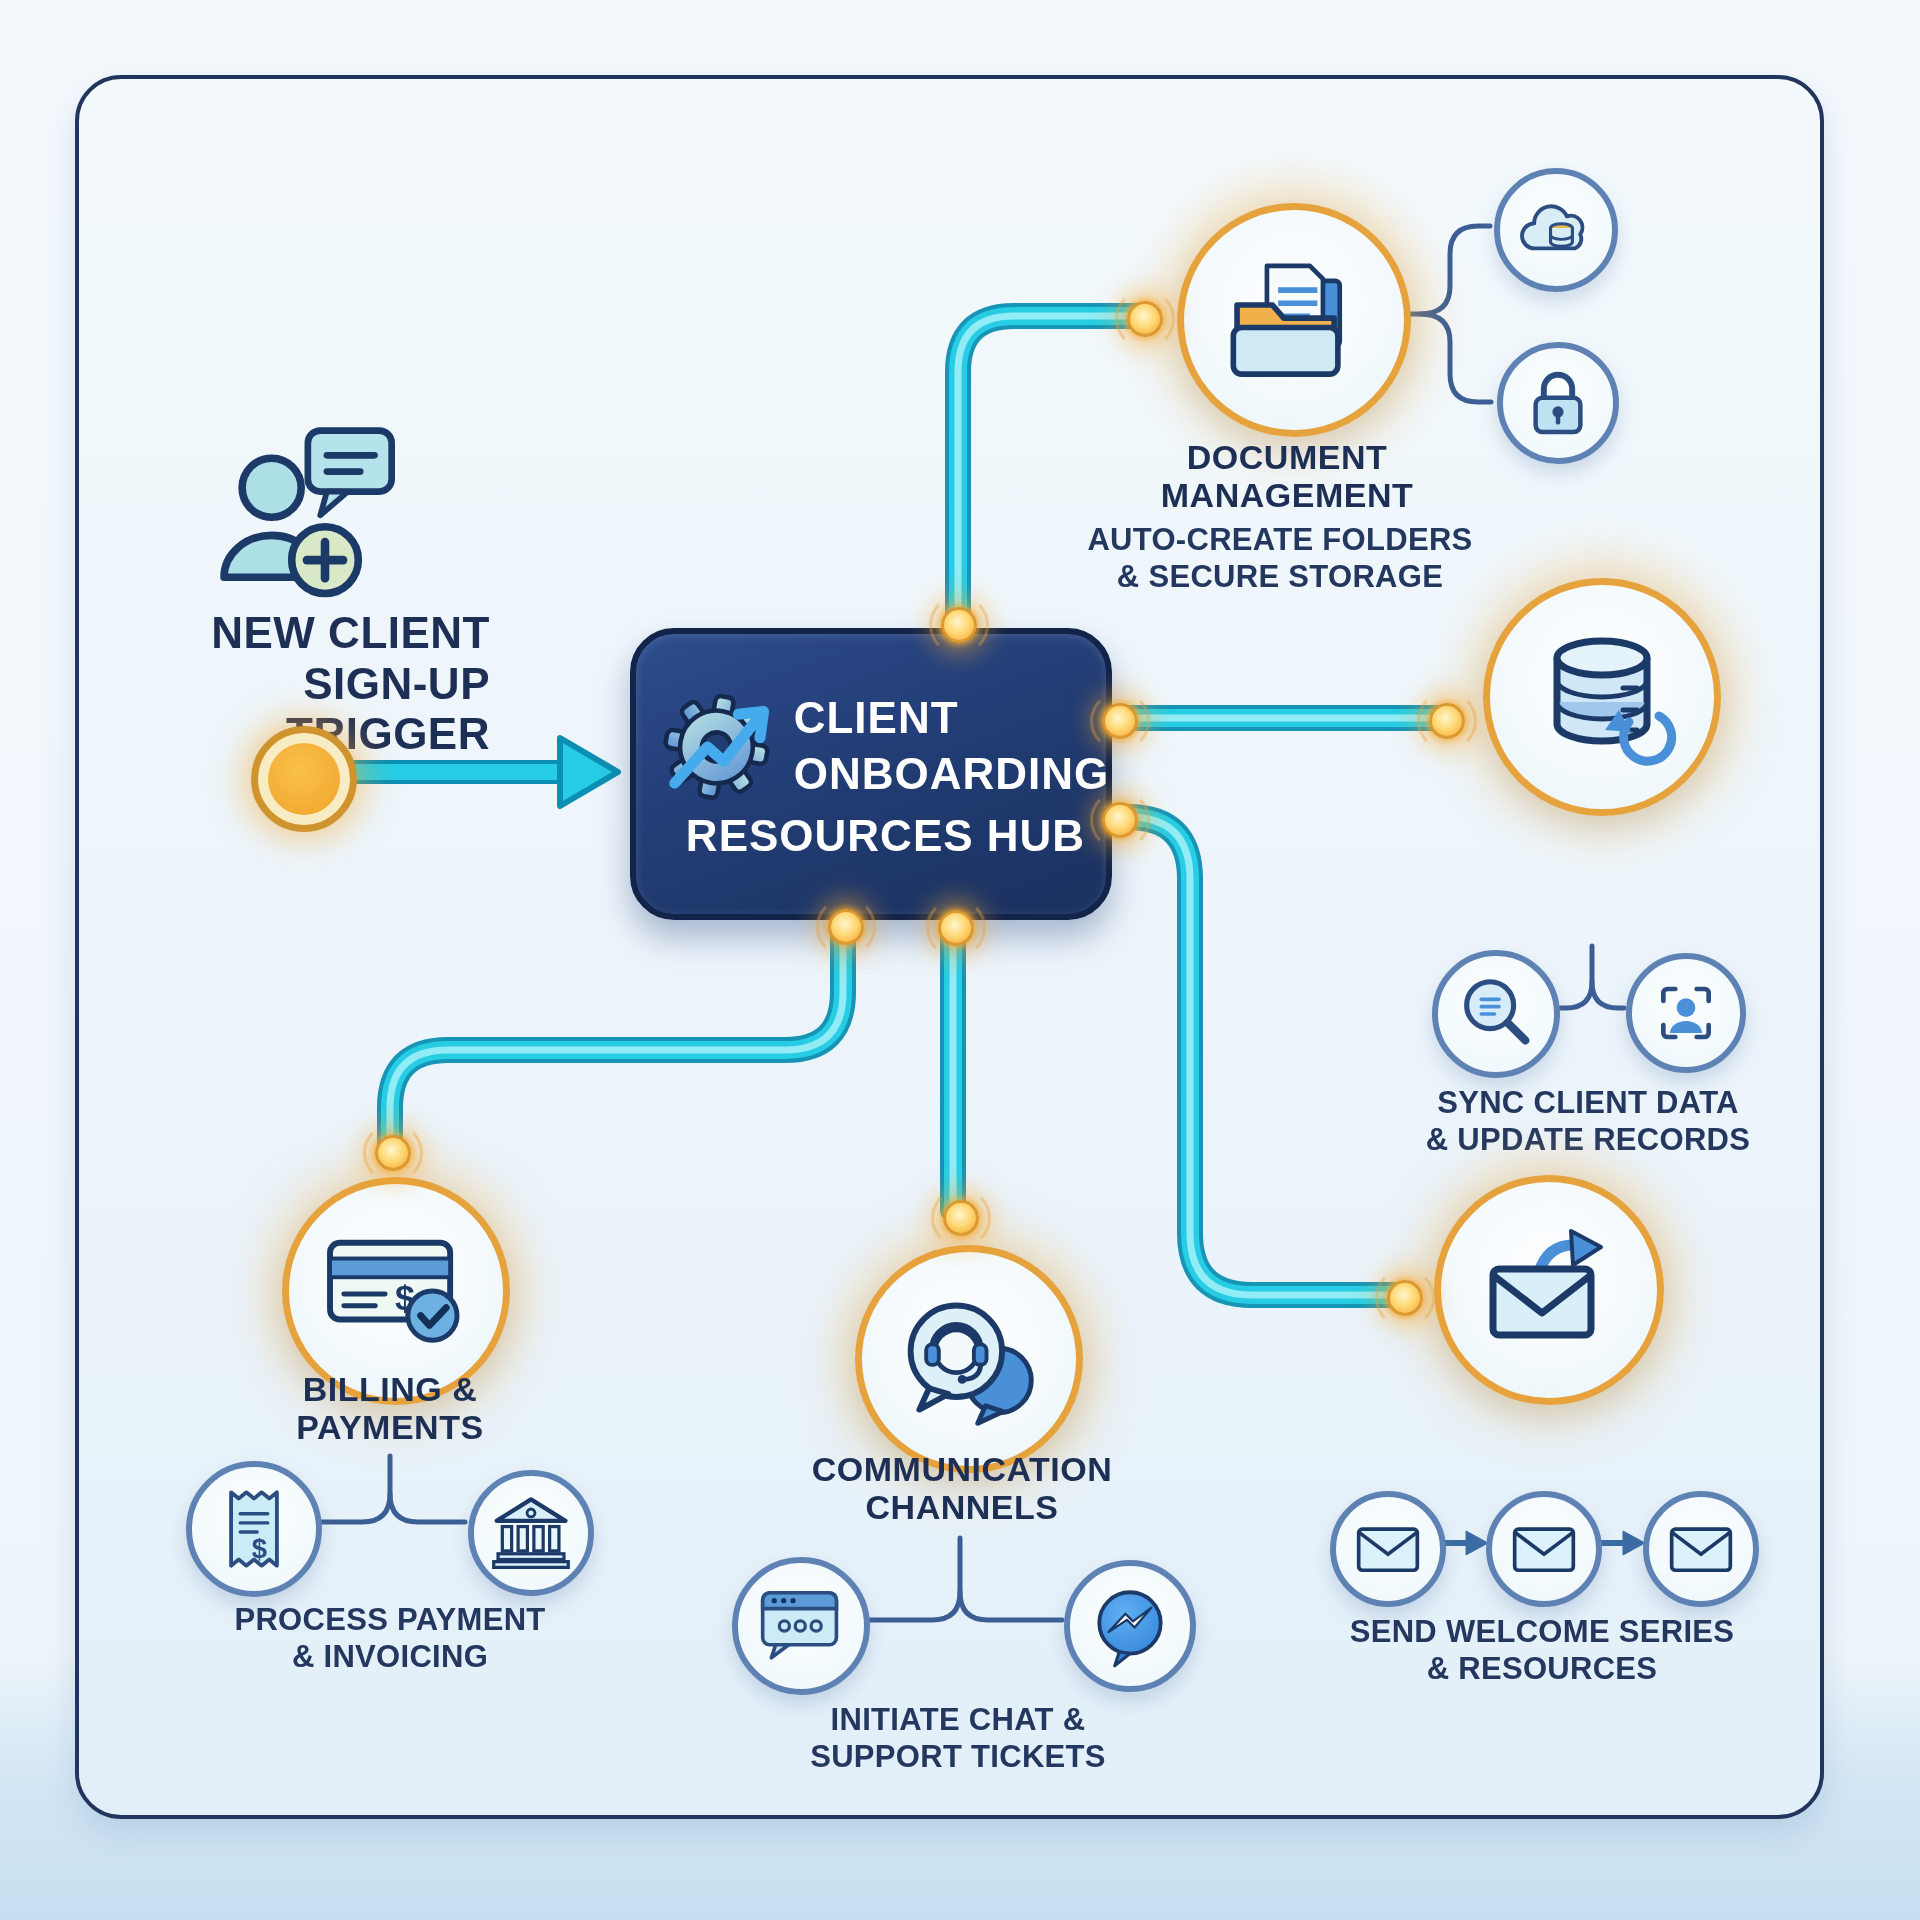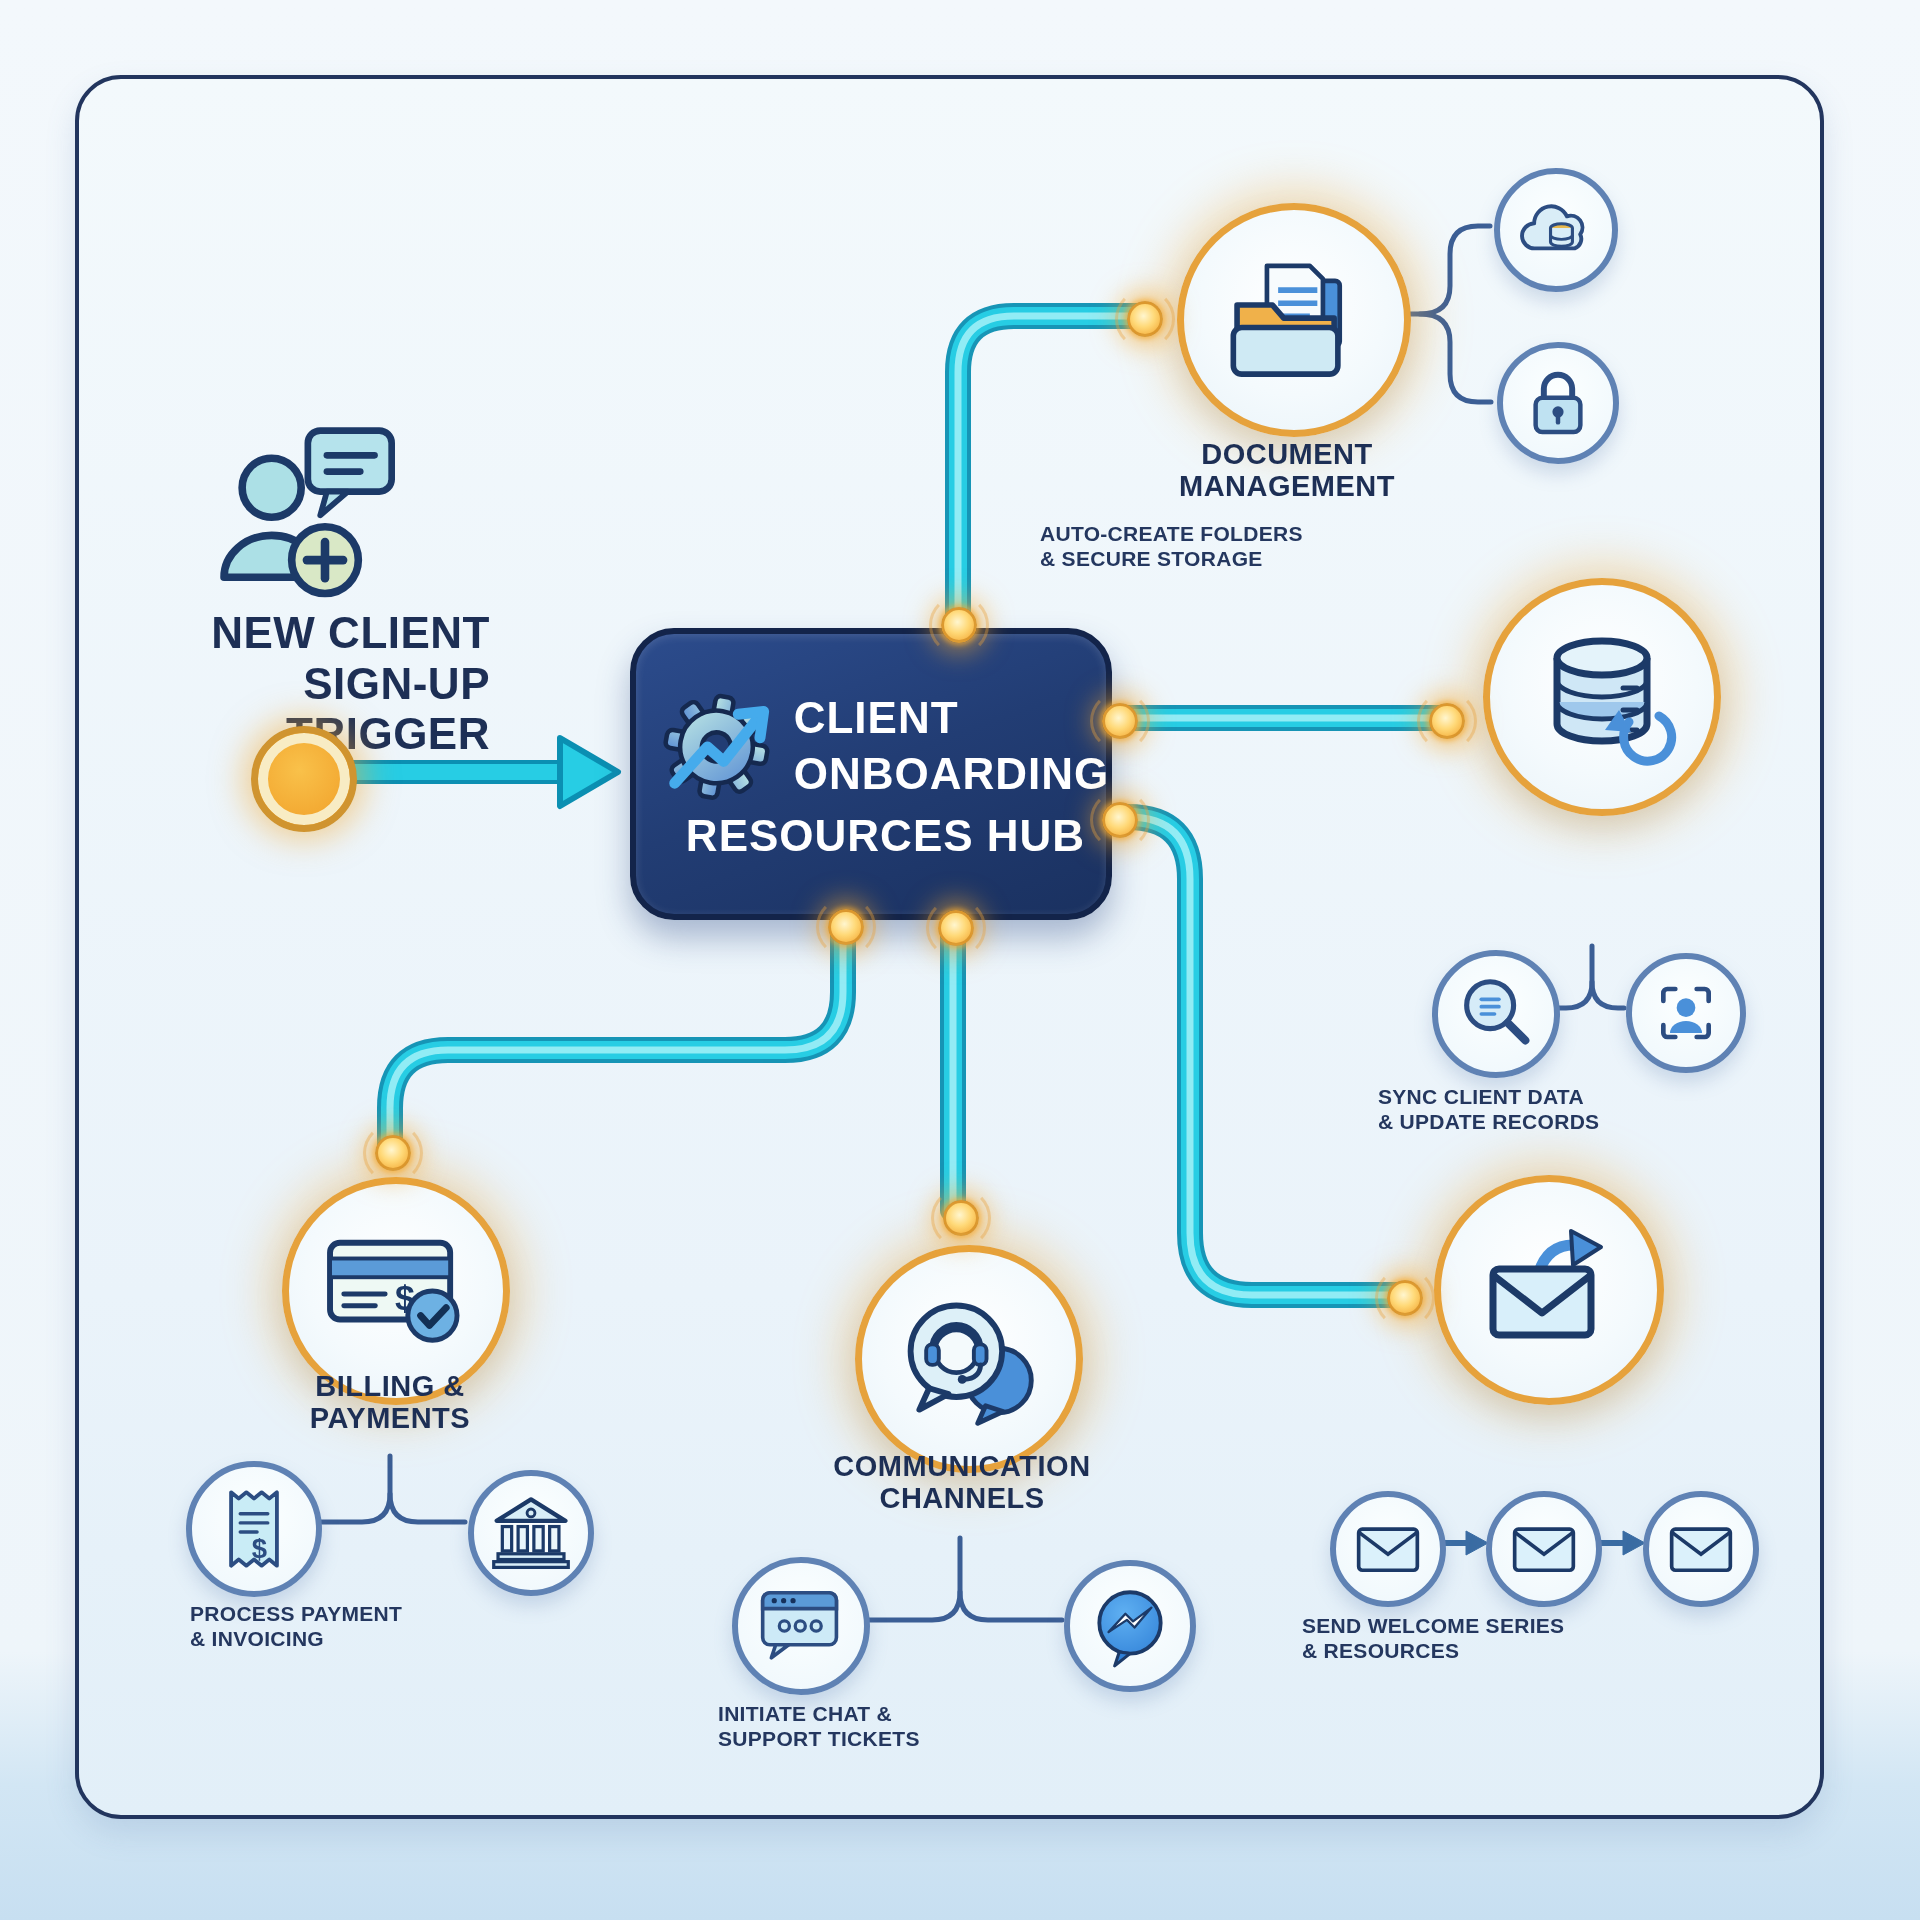--- a/index.html
+++ b/index.html
@@ -40,25 +40,25 @@
   
   .sat-circle{
     position:absolute;border-radius:50%;z-index:3;
     background:radial-gradient(circle at 50% 40%,#fcffff 0%,#eef7fc 100%);
     border:6px solid #5f82b4;
     box-shadow:0 10px 18px rgba(100,130,180,.25);
     display:flex;align-items:center;justify-content:center;
   }
   .node-title{
     position:absolute;z-index:3;text-align:center;color:#1d2f55;
-    font-size:29px;font-weight:800;line-height:1.12;letter-spacing:.5px;
+    font-size:34px;font-weight:800;line-height:1.12;letter-spacing:.5px;
   }
   .node-sub{
-    position:absolute;z-index:3;text-align:left;color:#24375f;
-    font-size:21px;font-weight:600;line-height:1.18;letter-spacing:.3px;
+    position:absolute;z-index:3;text-align:center;color:#24375f;
+    font-size:31px;font-weight:600;line-height:1.18;letter-spacing:.3px;
   }
   
   .hub{
     position:absolute;left:630px;top:628px;width:482px;height:292px;z-index:3;
     border-radius:44px;border:6px solid #13244a;box-sizing:border-box;
     background:linear-gradient(160deg,#2c4c8d 0%,#223d74 48%,#1a3160 100%);
     box-shadow:0 18px 32px rgba(40,70,130,.35), inset 0 2px 10px rgba(255,255,255,.14);
     display:flex;flex-direction:column;align-items:center;justify-content:center;padding-left:29px;
   }
   .hub-row{display:flex;align-items:center;gap:14px;}

